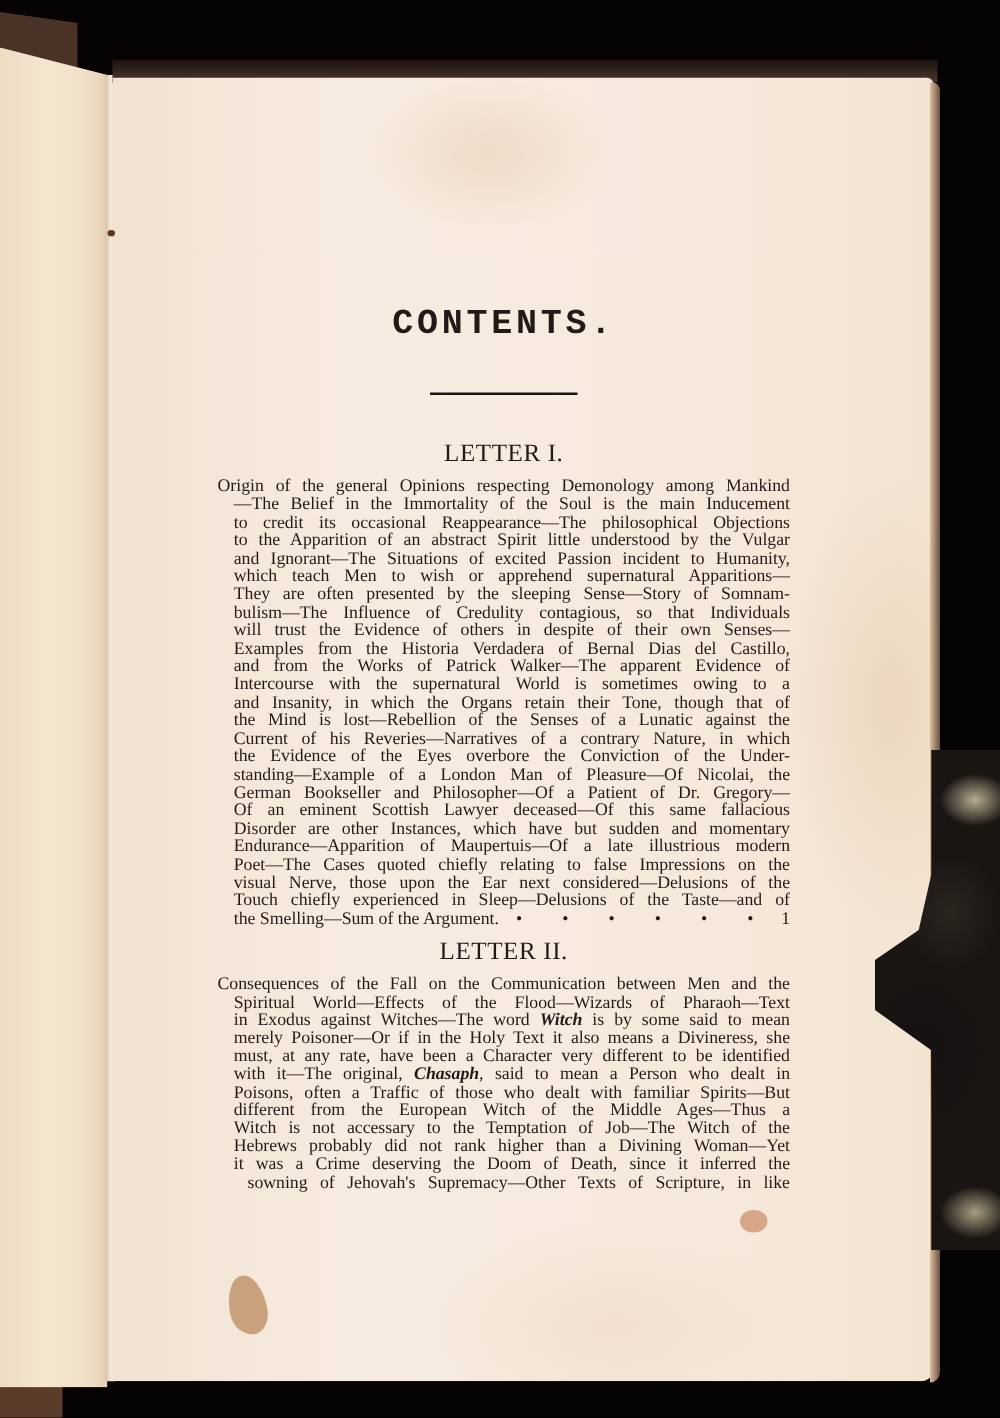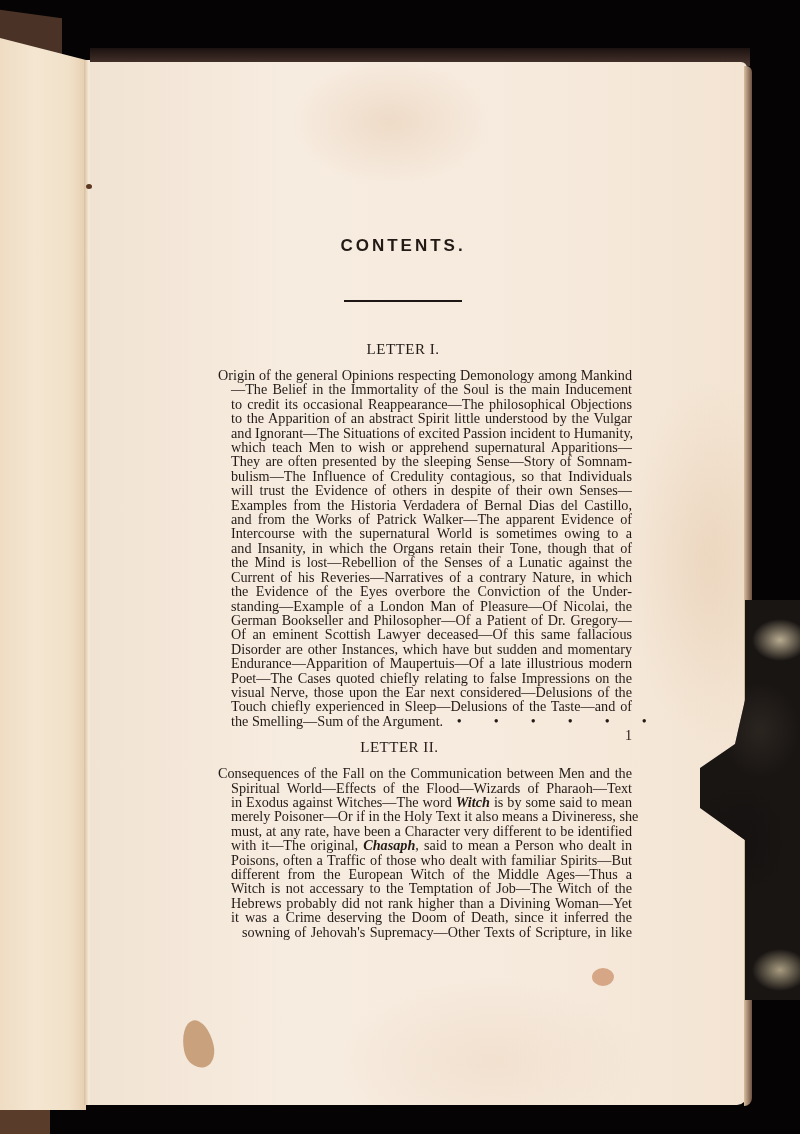--- a/index.html
+++ b/index.html
@@ -71,38 +71,38 @@
       clip-path: polygon(45% 0, 100% 0, 100% 100%, 45% 100%, 45% 60%, 0 52%, 0 42%, 35% 36%, 45% 25%);
     }
 
     
     .content {
       position: absolute; left: 174px; top: 226px; width: 458px;
       color: #231a16;
     }
     .title {
       text-align: center; font-weight: bold;
-      font-size: 17px; letter-spacing: 3px; margin: 2px;
-      font-family: Liberation Sans, sans-serif;
+      font-size: 28px; letter-spacing: 3px; margin: 16px;
+      font-family: Liberation Mono, monospace;
       line-height: 36px;
     }
     .rule {
       width: 118px; height: 2px; background: #1e1614;
       margin: 36px auto 0 auto;
     }
     .letter-heading {
-      text-align: center; font-size: 15px; letter-spacing: 0.5px;
+      text-align: center; font-size: 20px; letter-spacing: 0.5px;
       margin: 38px 0 10px 0; line-height: 18px;
     }
     .letter-heading.second { margin-top: 10px; }
     .entry {
       font-size: 14.2px; line-height: 14.4px;
       text-align: justify; margin: 0;
     }
-    .entry .line { display: block; padding-left: 13px; white-space: nowrap; text-align-last: justify; text-align: justify; margin-left: 44px; }
+    .entry .line { display: block; padding-left: 13px; white-space: nowrap; text-align-last: justify; text-align: justify; }
     .entry .line.first { padding-left: 0; }
     .entry .line.last { text-align-last: left; }
     .entry .line.indent2 { padding-left: 24px; }
     .leader { display: inline-flex; justify-content: space-between; width: 190px; margin-left: 10px; }
     .page-num { float: right; }
     .ital { font-style: italic; font-weight: bold; }
   </style>
 </head>
 <body>
 

